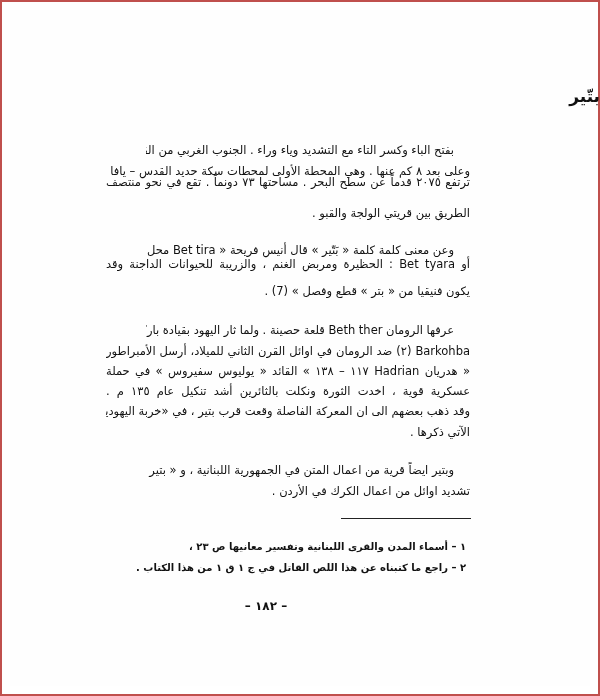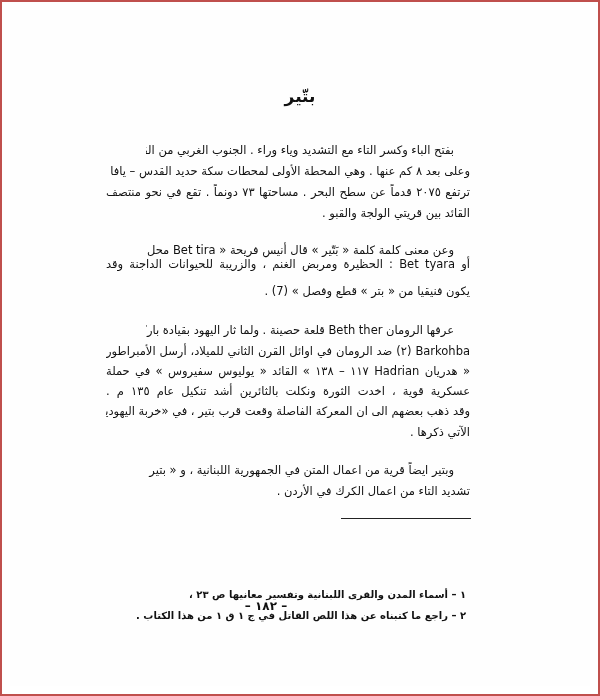--- a/index.html
+++ b/index.html
@@ -6,72 +6,72 @@
   body { width: 600px; height: 696px; overflow: hidden; position: relative; }
   .page {
     position: absolute; left: 0; top: 0; width: 596px; height: 692px;
     border: 2px solid #c0504d; background: #ffffff;
   }
   .inner {
     position: absolute; left: 8px; top: 8px; right: 8px; bottom: 8px;
     background: #fefefe;
   }
   .title {
-    position: absolute; left: 0; width: 600px; top: 86px; text-align: center;
+    position: absolute; left: 0; width: 600px; top: 86px; text-align: right;
     font-family: "DejaVu Sans", sans-serif; font-weight: bold; font-size: 17px;
     color: #111; direction: rtl;
   }
   .line {
     position: absolute; right: 130px; left: 106px; direction: rtl; text-align: justify;
     text-align-last: justify;
     font-family: "DejaVu Sans", sans-serif; font-size: 11.5px; color: #111;
     white-space: nowrap; line-height: 16px; height: 16px; overflow: hidden;
   }
   .line.last { text-align-last: right; }
   .line.indent { right: 146px; margin-left: 40px; }
   .rule {
     position: absolute; left: 341px; width: 130px; top: 518px; height: 0;
     border-top: 1.5px solid #222;
   }
   .fn {
     position: absolute; right: 134px; direction: rtl; text-align: right;
     font-family: "DejaVu Sans", sans-serif; font-weight: bold; font-size: 10px; color: #111;
-    white-space: nowrap; line-height: 14px; margin-top: 48px;
+    white-space: nowrap; line-height: 14px;
   }
   .pagenum {
     position: absolute; left: 0; width: 532px; top: 599px; text-align: center;
     font-family: "DejaVu Sans", sans-serif; font-weight: bold; font-size: 12px; color: #111;
   }
 </style>
 </head>
 <body>
 
 <div class="page">
   <div class="inner"></div>
 </div>
 
 <div class="title">بتّير</div>
 
 <div class="line indent" style="top:142px">بفتح الباء وكسر التاء مع التشديد وياء وراء . الجنوب الغربي من القدس ،</div>
 <div class="line" style="top:163px">وعلى بعد ٨ كم عنها . وهي المحطة الأولى لمحطات سكة حديد القدس – يافا .</div>
-<div class="line" style="top:184px">ترتفع ٢٠٧٥ قدماً عن سطح البحر . مساحتها ٧٣ دونماً . تقع في نحو منتصف</div>
-<div class="line last" style="top:205px">القائد بين قريتي الولجة والقبو .</div>
+<div class="line" style="top:174px">ترتفع ٢٠٧٥ قدماً عن سطح البحر . مساحتها ٧٣ دونماً . تقع في نحو منتصف</div>
+<div class="line last" style="top:205px">الطريق بين قريتي الولجة والقبو .</div>
 
 <div class="line indent" style="top:242px">وعن معنى كلمة كلمة « بَتّير » قال أنيس فريحة « Bet tira محل الطير ،</div>
 <div class="line" style="top:256px">أو Bet tyara : الحظيرة ومربض الغنم ، والزريبة للحيوانات الداجنة وقد</div>
 <div class="line last" style="top:283px">يكون فنيقيا من « بتر » قطع وفصل » (7) .</div>
 
 <div class="line indent" style="top:322px">عرفها الرومان Beth ther قلعة حصينة . ولما ثار اليهود بقيادة باركوبا</div>
 <div class="line" style="top:343px">Barkohba (٢) ضد الرومان في اوائل القرن الثاني للميلاد، أرسل الأمبراطور</div>
 <div class="line" style="top:363px">« هدريان Hadrian ١١٧ – ١٣٨ » القائد « يوليوس سفيروس » في حملة</div>
 <div class="line" style="top:383px">عسكرية قوية ، اخدت الثورة ونكلت بالثائرين أشد تنكيل عام ١٣٥ م .</div>
 <div class="line" style="top:403px">وقد ذهب بعضهم الى ان المعركة الفاصلة وقعت قرب بتير ، في «خربة اليهودية »</div>
 <div class="line last" style="top:424px">الآتي ذكرها .</div>
 
 <div class="line indent" style="top:462px">وبتير ايضاً قرية من اعمال المتن في الجمهورية اللبنانية ، و « بتير » بدون</div>
-<div class="line last" style="top:483px">تشديد التاء من اعمال الكرك في الأردن .</div>
+<div class="line last" style="top:483px">تشديد اوائل من اعمال الكرك في الأردن .</div>
 
 <div class="rule"></div>
 
 <div class="fn" style="top:540px">١ – أسماء المدن والقرى اللبنانية وتفسير معانيها ص ٢٣ ،</div>
 <div class="fn" style="top:561px">٢ – راجع ما كتبناه عن هذا اللص القاتل في ج ١ ق ١ من هذا الكتاب .</div>
 
 <div class="pagenum">– ١٨٢ –</div>
 
 </body></html>

